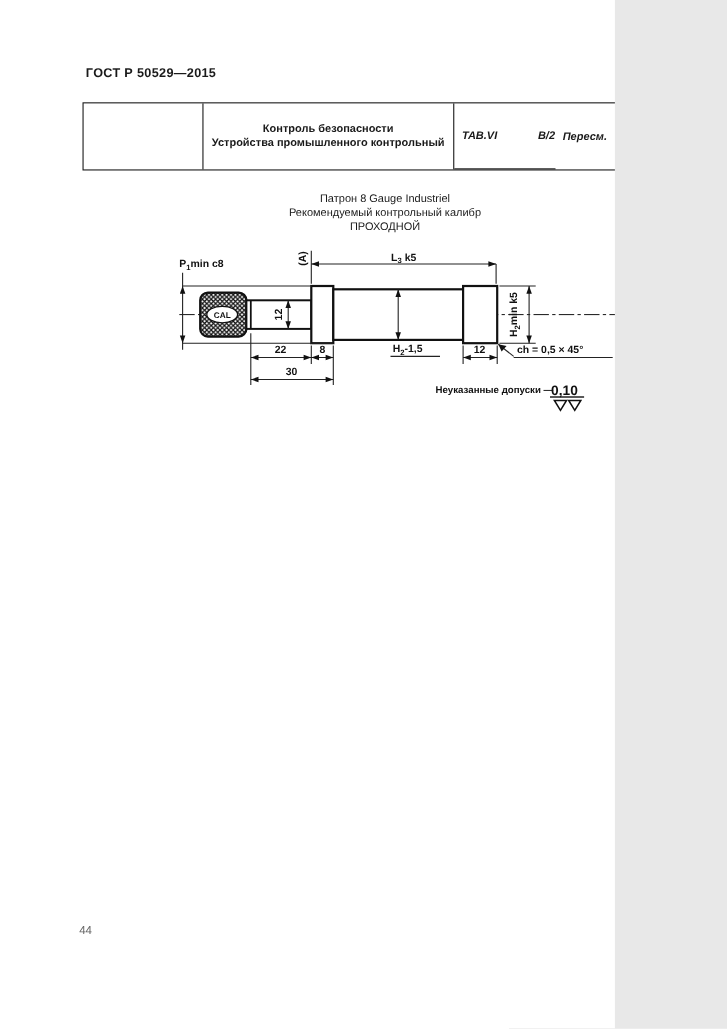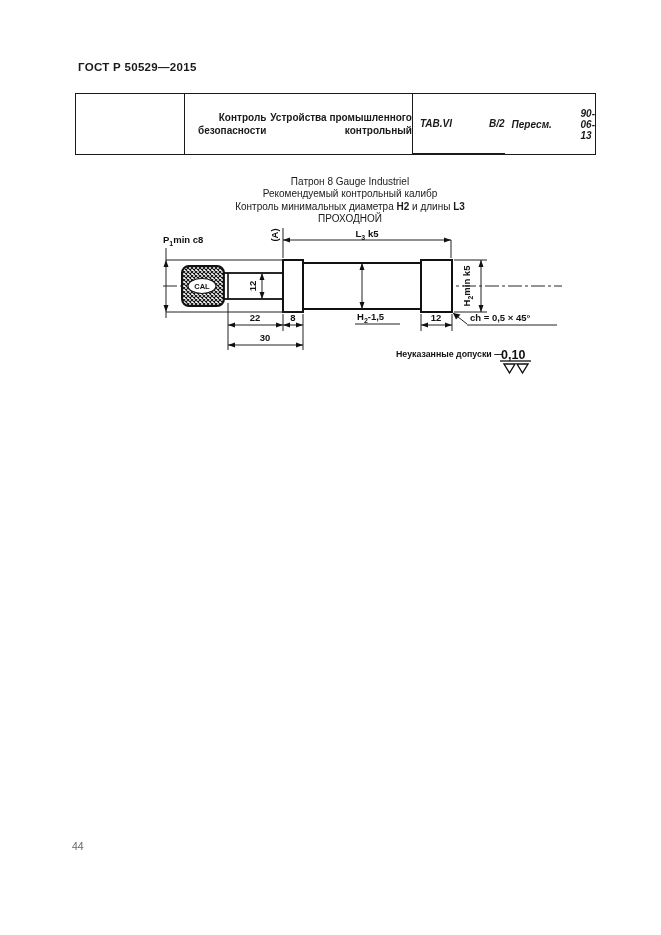--- a/index.html
+++ b/index.html
@@ -1,25 +1,25 @@
 <!DOCTYPE html>
 <html><head>
 <meta charset="utf-8">
 <style>
   html,body{margin:0;padding:0;background:#e8e8e8;}
-  .page{position:relative;width:661px;height:935px;background:#ffffff;
+  .page{position:relative;width:559px;height:935px;background:#ffffff;
         font-family:"Liberation Sans",sans-serif;color:#1a1a1a;overflow:hidden;}
   .hdr{position:absolute;left:78px;top:61px;font-size:11.5px;font-weight:bold;letter-spacing:.3px;}
   
   .itable{position:absolute;left:75px;top:93px;width:521px;height:62px;
           border:1.5px solid #1a1a1a;box-sizing:border-box;display:flex;font-size:10px;font-weight:bold;}
   .itable .c1{width:128px;border-right:1.5px solid #1a1a1a;box-sizing:border-box;}
   .itable .c2{width:269px;border-right:1.5px solid #1a1a1a;box-sizing:border-box;
-              display:flex;flex-direction:row;justify-content:center;align-items:center;
-              text-align:right;line-height:13px;}
+              display:flex;flex-direction:column;justify-content:center;align-items:center;
+              text-align:left;line-height:13px;}
   .itable .c3{flex:1;display:flex;flex-direction:row;font-style:italic;}
   .itable .r{flex:1;display:flex;align-items:center;border-bottom:1.5px solid #1a1a1a;box-sizing:border-box;}
   .itable .r:last-child{border-bottom:none;}
   .itable .rl{width:76px;padding-left:7px;box-sizing:border-box;}
   .itable .rv{flex:1;}
   
   .dtitle{position:absolute;left:130px;top:176px;width:440px;text-align:center;
           font-size:10px;line-height:12.4px;}
   .dtitle b{font-weight:bold;}
   
@@ -56,21 +56,20 @@
       <div class="r">
         <div class="rl">Пересм.</div>
         <div class="rv">90-06-13</div>
       </div>
     </div>
   </div>
 
   <div class="dtitle">
     <div>Патрон 8 Gauge Industriel</div>
     <div>Рекомендуемый контрольный калибр</div>
-    <div><span>Контроль минимальных диаметра </span><b>H2</b><span> и длины </span><b>L3</b></div>
     <div>ПРОХОДНОЙ</div>
   </div>
 
   <svg class="draw" width="430" height="170" viewBox="140 218 430 170">
     <defs>
       <pattern id="knurl" width="4" height="4" patternUnits="userSpaceOnUse">
         <rect width="4" height="4" fill="#ffffff"></rect>
         <path d="M0,4 L4,0 M0,0 L4,4" stroke="#111" stroke-width="1.1"></path>
       </pattern>
     </defs>

